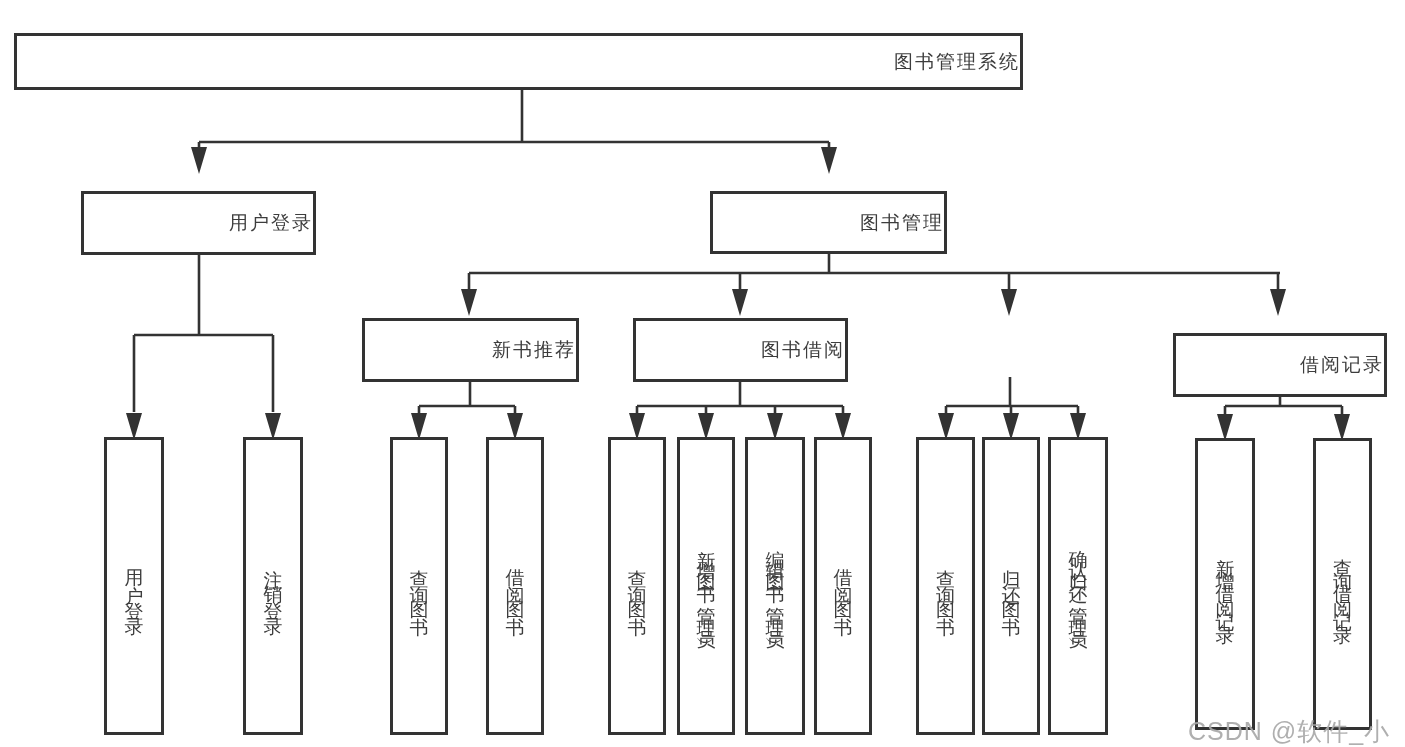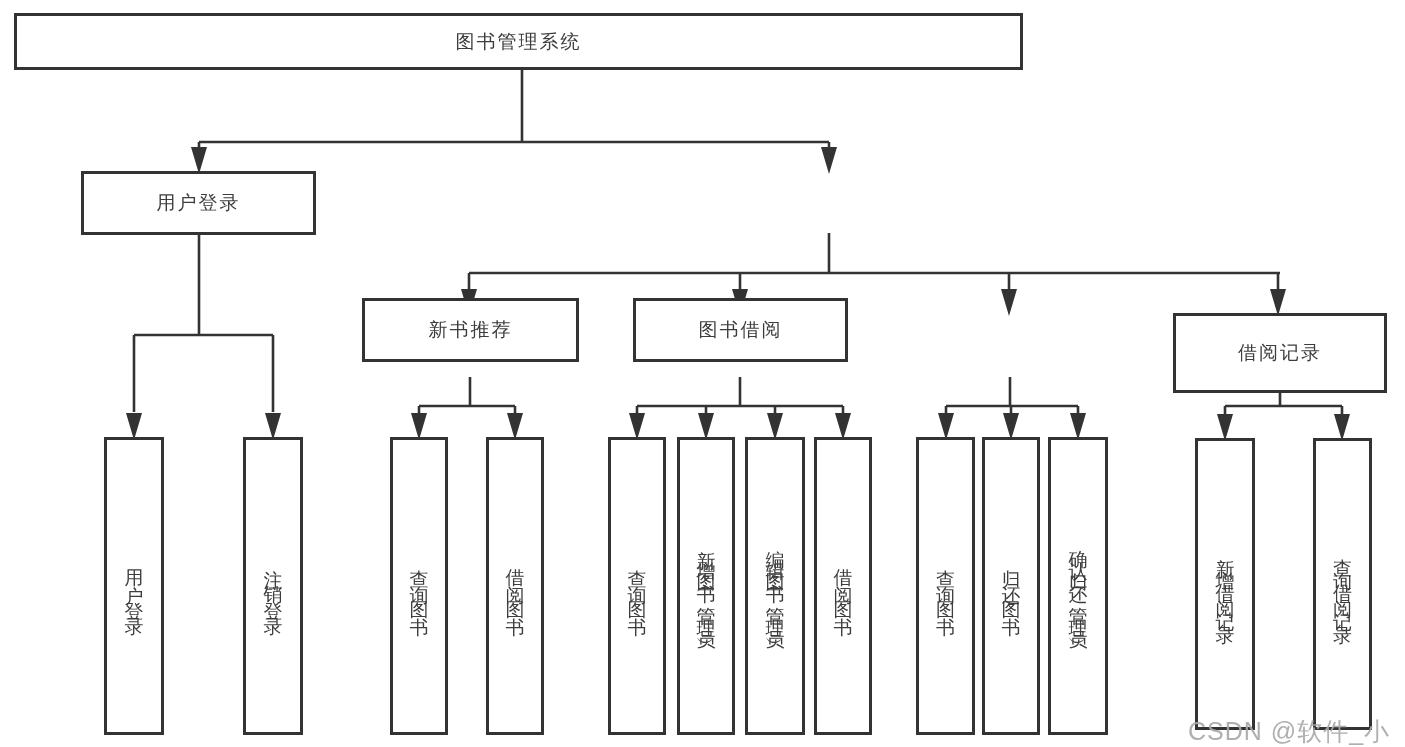--- a/index.html
+++ b/index.html
@@ -5,22 +5,22 @@
   html,body{margin:0;padding:0;background:#ffffff;}
   .stage{
     position:relative;width:1405px;height:747px;background:#ffffff;overflow:hidden;
     font-family:"Liberation Sans","DejaVu Sans",sans-serif;
   }
   .connectors{position:absolute;left:0;top:0;width:1405px;height:747px;z-index:1;}
   .connectors .ln{fill:none;stroke:#333333;stroke-width:2.6;}
   .connectors .hd{fill:#333333;stroke:none;}
   .node{
     position:absolute;box-sizing:border-box;border:3px solid #333333;background:#ffffff;
-    display:flex;align-items:center;justify-content:center;z-index:2;
-    color:#3d3d3d;font-size:19px;letter-spacing:2px;
+    display:flex;align-items:center;justify-content:flex-end;z-index:2;
+    color:#3d3d3d;font-size:19px;letter-spacing:2px;margin-top:20px;
   }
   .leaf{
     position:absolute;box-sizing:border-box;border:3px solid #333333;background:#ffffff;
     display:flex;align-items:center;justify-content:center;z-index:2;
     top:437px;height:298px;
   }
   .v-label{
     writing-mode:vertical-rl;text-orientation:mixed;white-space:nowrap;
     font-size:19px;line-height:1.05;color:#3d3d3d;
   }
@@ -28,21 +28,21 @@
     position:absolute;left:1188px;top:715px;z-index:5;
     font-size:25px;letter-spacing:1px;color:rgba(168,168,168,0.92);
   }
   
   #n-root{left:14px;top:13px;width:1009px;height:57px;}
   #n-user-login{left:81px;top:171px;width:235px;height:64px;}
   #n-book-mgmt{left:710px;top:171px;width:237px;height:63px;}
   #n-new-book{left:362px;top:298px;width:217px;height:64px;}
   #n-book-borrow{left:633px;top:298px;width:215px;height:64px;}
   #n-current{left:903px;top:313px;width:214px;height:64px;}
-  #n-records{left:1173px;top:313px;width:214px;height:80px;}
+  #n-records{left:1173px;top:313px;width:214px;height:64px;}
   
   #lf-a1{left:104px;width:60px;}
   #lf-a2{left:243px;width:60px;}
   #lf-b1{left:390px;width:58px;}
   #lf-b2{left:486px;width:58px;}
   #lf-c1{left:608px;width:58px;}
   #lf-c2{left:677px;width:58px;}
   #lf-c3{left:745px;width:60px;}
   #lf-c4{left:814px;width:58px;}
   #lf-d1{left:916px;width:59px;}
@@ -77,20 +77,23 @@
       M1078 440 L1070 413 L1086 413 Z
       M1225 441 L1217 414 L1233 414 Z  M1342 441 L1334 414 L1350 414 Z"></path>
   </svg>
 
   <div class="node" id="n-root">
     <span>图书管理系统</span>
   </div>
 
   <div class="node" id="n-user-login">
     <span>用户登录</span>
+  </div>
+  <div class="node" id="n-book-mgmt">
+    <span>图书管理</span>
   </div>
 
   <div class="node" id="n-new-book">
     <span>新书推荐</span>
   </div>
   <div class="node" id="n-book-borrow">
     <span>图书借阅</span>
   </div>
   <div class="node" id="n-records">
     <span>借阅记录</span>

